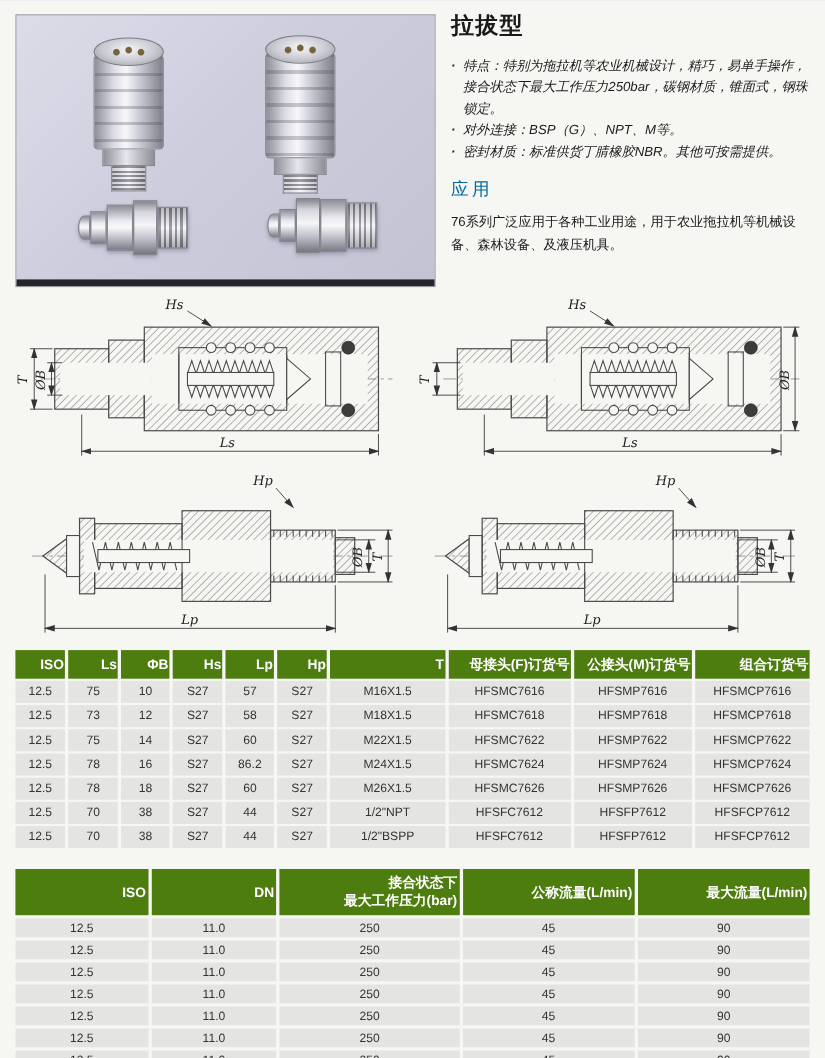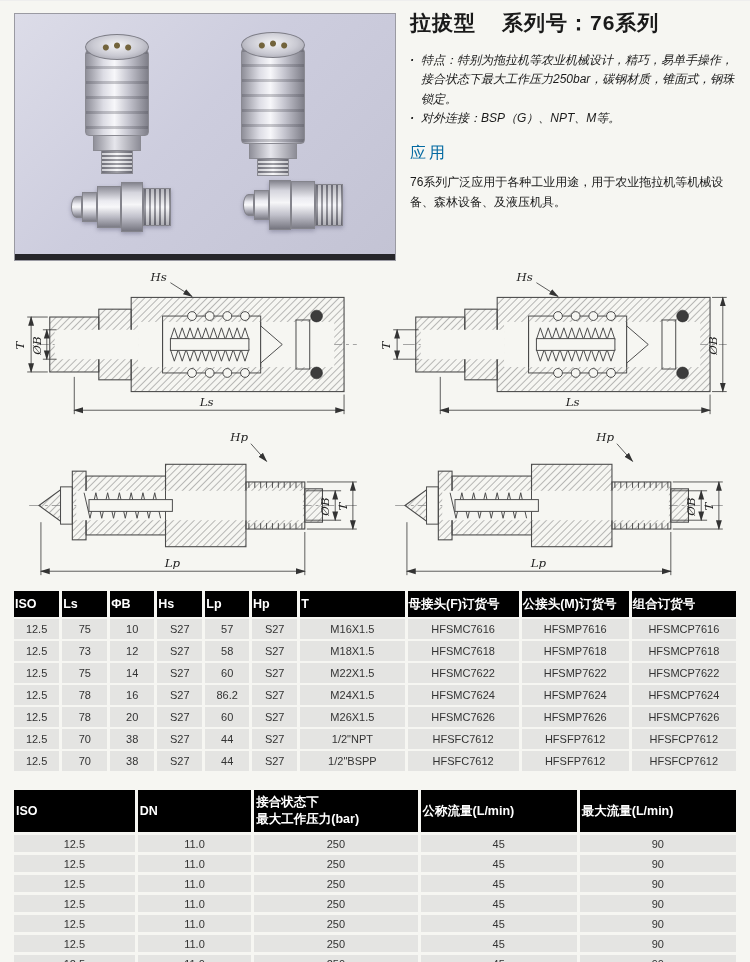--- a/index.html
+++ b/index.html
@@ -62,21 +62,21 @@
   .dim{stroke:#333;stroke-width:.8;fill:none;}
   .dimt{font-family:"DejaVu Serif",serif;font-style:italic;font-size:12px;fill:#222;}
   .ball{fill:#f6f6f2;stroke:#4a4a4a;stroke-width:1;}
   .oring{fill:#3c3c3c;stroke:#222;stroke-width:.6;}
   .spring{fill:none;stroke:#4a4a4a;stroke-width:1;}
 
   
   table{position:absolute;left:11px;width:728px;border-collapse:separate;table-layout:fixed;}
   #t1{top:588px;border-spacing:3px 2px;}
   #t2{top:786px;border-spacing:3px 3px;}
-  th{background:#000000;color:#fff;font-weight:bold;text-align:left;white-space:pre-line;}
+  th{background:#4d7c0f;color:#fff;font-weight:bold;text-align:right;white-space:pre-line;}
   #t1 th{font-size:12.5px;height:26px;padding:0 1px;}
   #t2 th{font-size:12.5px;height:42px;padding:0 2px;}
   td{background:#e4e4e2;color:#333;text-align:center;font-size:11px;}
   #t1 td{height:18px;}
   #t2 td{height:15px;}
 </style>
 </head>
 <body>
 
 <svg width="0" height="0" style="position:absolute" aria-hidden="true">
@@ -120,25 +120,25 @@
       <div class="plug-neck mtl"></div>
       <div class="plug-nut"></div>
       <div class="plug-body mtl" style="height:48px"></div>
       <div class="plug-thread" style="height:42px"></div>
     </div>
   </div>
 
   <div class="rcol">
     <div class="title">
       <span>拉拔型</span>
-      <span>系列号：76系列</span>
     </div>
     <ul class="features">
         <li>特点：特别为拖拉机等农业机械设计，精巧，易单手操作，接合状态下最大工作压力250bar，碳钢材质，锥面式，钢珠锁定。</li>
         <li>对外连接：BSP（G）、NPT、M等。</li>
+        <li>密封材质：标准供货丁腈橡胶NBR。其他可按需提供。</li>
       </ul>
     <div class="app-head">应用</div>
     <div class="app-text">76系列广泛应用于各种工业用途，用于农业拖拉机等机械设备、森林设备、及液压机具。</div>
   </div>
 
   <div class="drawings">
 
     <svg class="drw" viewBox="0 0 360 158">
       <line class="cl" x1="22" y1="79" x2="348" y2="79"></line>
       <rect class="hat" x="35" y="51" width="50" height="56"></rect>
@@ -346,21 +346,21 @@
           <td>86.2</td>
           <td>S27</td>
           <td>M24X1.5</td>
           <td>HFSMC7624</td>
           <td>HFSMP7624</td>
           <td>HFSMCP7624</td>
         </tr>
         <tr>
           <td>12.5</td>
           <td>78</td>
-          <td>20</td>
+          <td>18</td>
           <td>S27</td>
           <td>60</td>
           <td>S27</td>
           <td>M26X1.5</td>
           <td>HFSMC7626</td>
           <td>HFSMP7626</td>
           <td>HFSMCP7626</td>
         </tr>
         <tr>
           <td>12.5</td>

